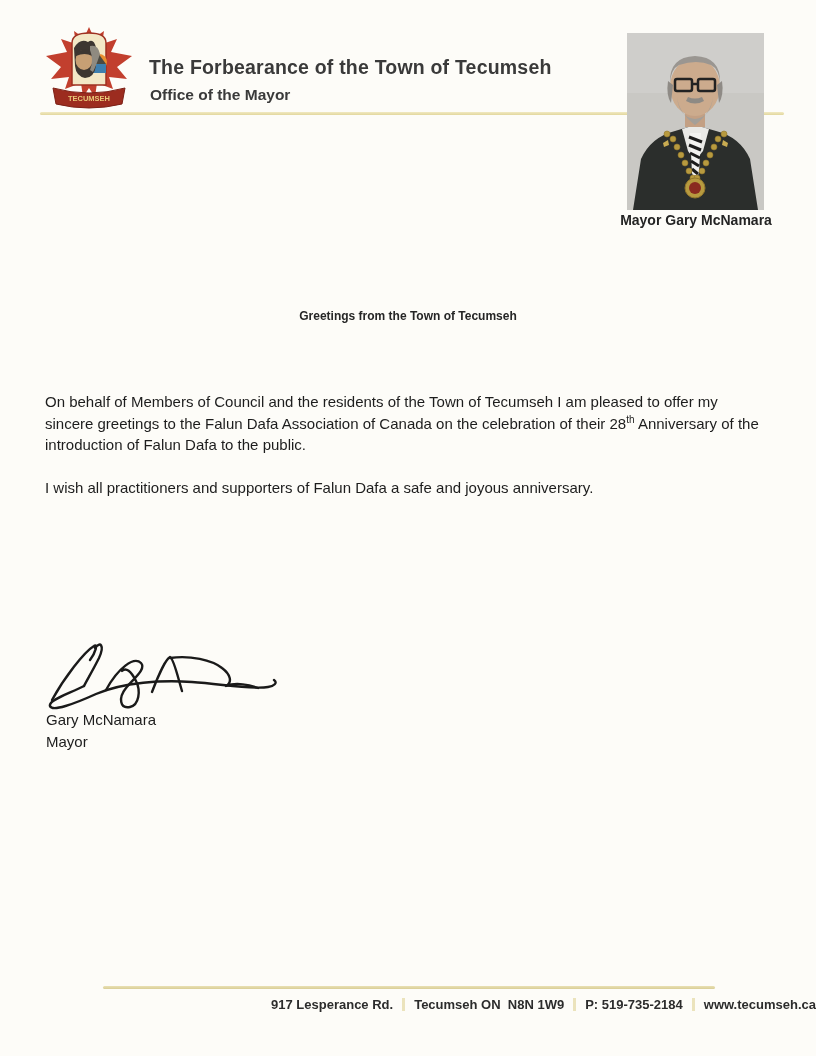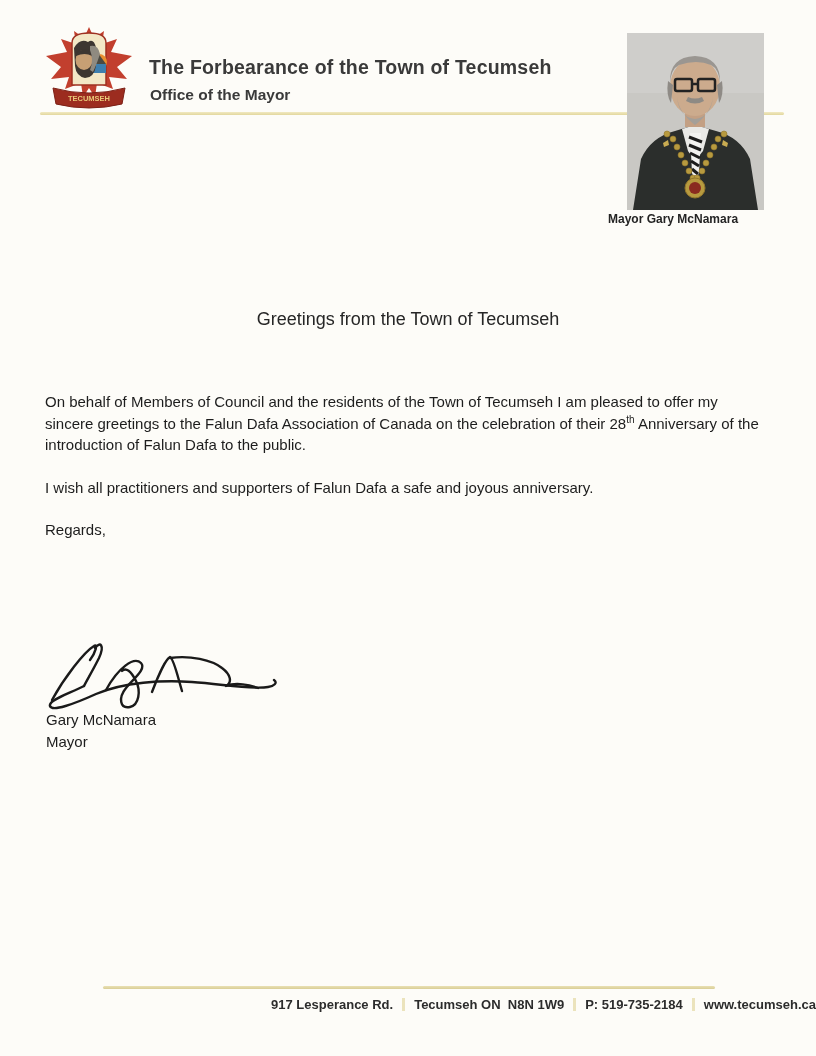--- a/index.html
+++ b/index.html
@@ -24,26 +24,26 @@
     background:linear-gradient(to bottom,#f1e9c2,#e2d79d);
     border-radius:2px;
   }
   
   .photo-frame{
     position:absolute;left:627px;top:33px;width:137px;height:177px;
     background:#c9c8c4;overflow:hidden;box-shadow:0 0 0 1px #bdbcb8 inset;
   }
   .photo-caption{
     position:absolute;left:608px;top:212px;width:176px;
-    text-align:left;font-size:12px;font-weight:bold;color:#242424;
+    text-align:center;font-size:14px;font-weight:bold;color:#242424;
   }
   
   .letter-heading{
     position:absolute;left:0;top:309px;width:816px;text-align:center;
-    font-size:18px;font-weight:normal;color:#262626;
+    font-size:12px;font-weight:bold;color:#262626;
   }
   .letter-body{
     position:absolute;left:45px;top:391px;width:724px;
     font-size:15px;line-height:21.5px;color:#1d1d1d;
   }
   .letter-body p{margin:0 0 21px 0;}
   .letter-body sup{font-size:10px;vertical-align:super;line-height:0;}
   .closing{margin-top:21px;}
   .signature-svg{position:absolute;left:40px;top:636px;}
   .signer-block{
@@ -152,21 +152,20 @@
     <path d="M101 110 l-5 -3 l-1 5 l5 2 Z" fill="#c8ab51"></path>
   </svg>
 </div>
 <div class="photo-caption">Mayor Gary McNamara</div>
 
 <div class="letter-heading">Greetings from the Town of Tecumseh</div>
 
 <div class="letter-body">
   <p><span>On behalf of Members of Council and the residents of the Town of Tecumseh I am pleased to offer my sincere greetings to the Falun Dafa Association of Canada on the celebration of their 28</span><sup>th</sup><span> Anniversary of the introduction of Falun Dafa to the public.</span></p>
   <p>I wish all practitioners and supporters of Falun Dafa a safe and joyous anniversary.</p>
-  <p class="closing">Regards,</p>
 </div>
 
 <svg class="signature-svg" width="240" height="80" viewBox="0 0 240 80">
   <g fill="none" stroke="#1a1a1a" stroke-width="2.4" stroke-linecap="round" stroke-linejoin="round">
     <path d="M12 64 C 24 42, 44 16, 54 10 C 58 7, 56 16, 50 24 M55 12 C 60 5, 65 9, 59 22 C 53 34, 47 44, 44 50"></path>
     <path d="M44 50 C 28 58, 8 64, 10 70 C 12 76, 34 68, 56 58 C 84 46, 122 44, 152 46 C 182 48, 212 54, 228 51 C 234 50, 238 47, 234 44"></path>
     <path d="M66 54 C 78 32, 94 20, 101 27 C 107 33, 92 44, 86 52 C 78 62, 80 73, 90 71 C 99 69, 101 55, 96 45 C 91 35, 86 31, 82 35"></path>
     <path d="M112 56 C 118 40, 126 23, 130 21 C 134 23, 138 42, 142 55"></path>
     <path d="M130 22 C 150 19, 172 24, 182 32 C 190 38, 193 46, 186 50 C 196 46, 210 49, 218 52"></path>
   </g>

